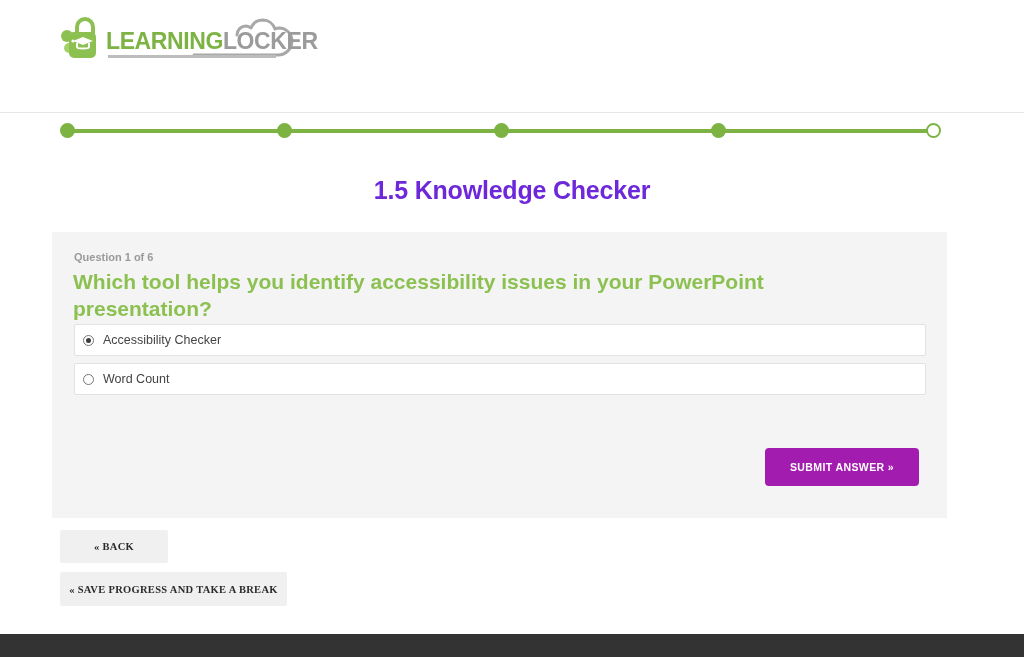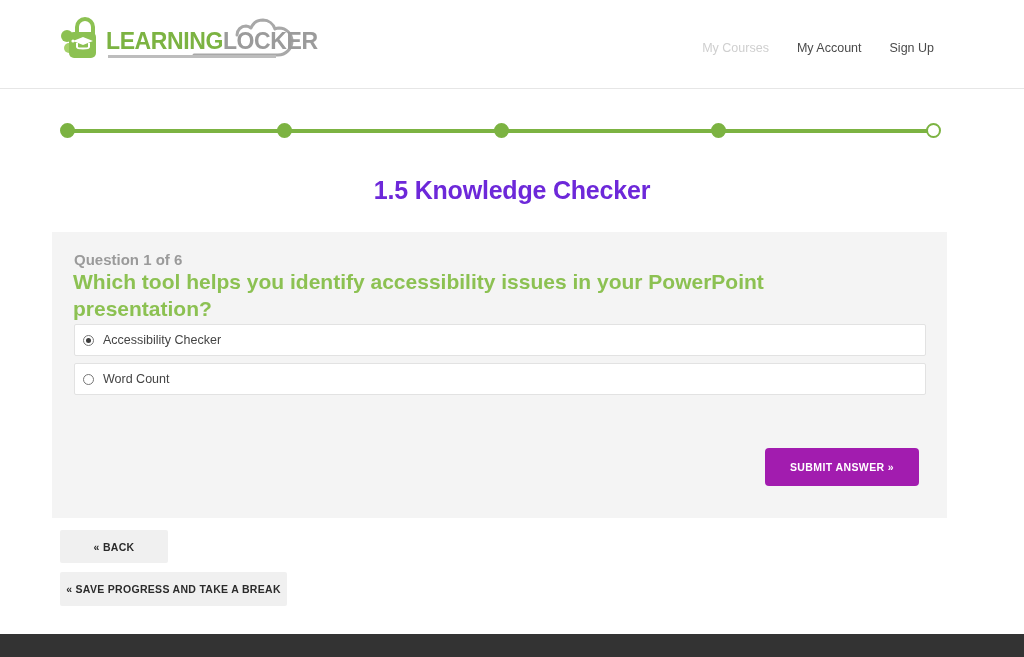--- a/index.html
+++ b/index.html
@@ -14,21 +14,21 @@
     font-family: "Liberation Sans", sans-serif;
     overflow: hidden;
     position: relative;
   }
 
   
   .site-header {
     position: absolute;
     top: 0; left: 0;
     width: 1024px;
-    height: 89px;
+    height: 113px;
     background: #ffffff;
     border-bottom: 1px solid #e6e6e6;
   }
   .logo-wrap {
     position: absolute;
     left: 60px;
     top: 12px;
     height: 52px;
     display: flex;
     align-items: center;
@@ -122,21 +122,21 @@
     left: 52px;
     top: 232px;
     width: 895px;
     height: 286px;
     background: #f4f4f4;
   }
   .question-meta {
     position: absolute;
     left: 22px;
     top: 19px;
-    font-size: 15px;
+    font-size: 11px;
     font-weight: bold;
     color: #9a9a9a;
   }
   .question-text {
     position: absolute;
     left: 21px;
     top: 36px;
     width: 800px;
     font-size: 21px;
     line-height: 27px;
@@ -206,21 +206,21 @@
   .ghost-btn {
     position: absolute;
     background: #f0f0f0;
     border: none;
     border-radius: 2px;
     color: #2b2b2b;
     font-size: 10.5px;
     font-weight: bold;
     letter-spacing: 0.3px;
     cursor: pointer;
-    font-family: Liberation Sans, sans-serif;
+    font-family: Liberation Serif, serif;
   }
   .btn-back {
     left: 60px;
     top: 530px;
     width: 108px;
     height: 33px;
   }
   .btn-save {
     left: 60px;
     top: 572px;
@@ -262,25 +262,20 @@
       <svg class="logo-cloud" width="115" height="44" viewBox="0 0 115 44">
         <path d="M8 40 H92 a14 14 0 0 0 14 -14 a13 13 0 0 0 -13 -13 a10 10 0 0 0 -4 1 a13 13 0 0 0 -12 -9 a13 13 0 0 0 -12 8 a9 9 0 0 0 -5 -2 a9 9 0 0 0 -9 9" fill="none" stroke="#a8a8a8" stroke-width="3" stroke-linecap="round" stroke-linejoin="round"></path>
       </svg>
       <div class="logo-words">
         <span class="logo-learning">LEARNING</span><span class="logo-locker">LOCKER</span>
       </div>
       <div class="logo-underline"></div>
     </div>
   </div>
 
-  <nav class="main-nav">
-    <a class="nav-link muted" href="#">My Courses</a>
-    <a class="nav-link" href="#">My Account</a>
-    <a class="nav-link" href="#">Sign Up</a>
-  </nav>
 </div>
 
 <div class="progress-wrap">
   <div class="progress-track"></div>
   <div class="progress-dot" style="left:0px;"></div>
   <div class="progress-dot" style="left:217px;"></div>
   <div class="progress-dot" style="left:434px;"></div>
   <div class="progress-dot" style="left:651px;"></div>
   <div class="progress-dot empty" style="left:866px;"></div>
 </div>

